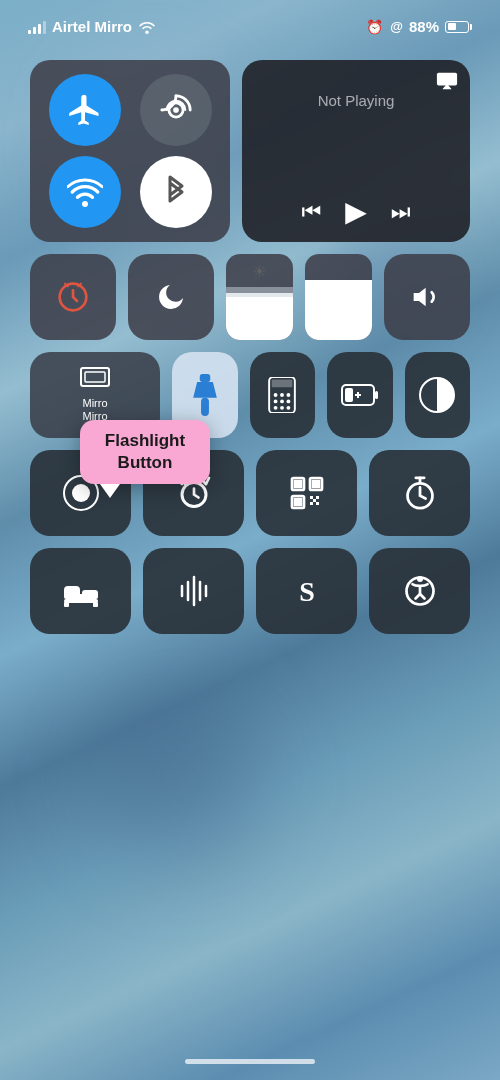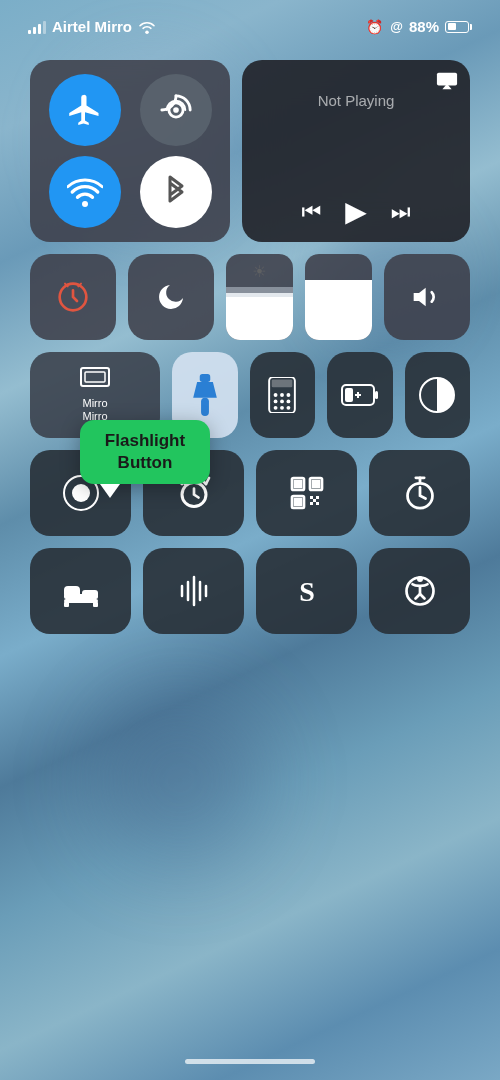--- a/index.html
+++ b/index.html
@@ -206,21 +206,21 @@
 
     
     .tooltip-container {
       position: absolute;
       top: 420px;
       left: 80px;
       z-index: 100;
     }
 
     .tooltip-bubble {
-      background: #22c55e;
+      background: #f9a8d4;
       border-radius: 14px;
       padding: 10px 16px;
       font-size: 17px;
       font-weight: 600;
       color: #1a1a1a;
       text-align: center;
       line-height: 1.3;
       box-shadow: 0 4px 20px rgba(0,0,0,0.3);
       min-width: 130px;
     }

